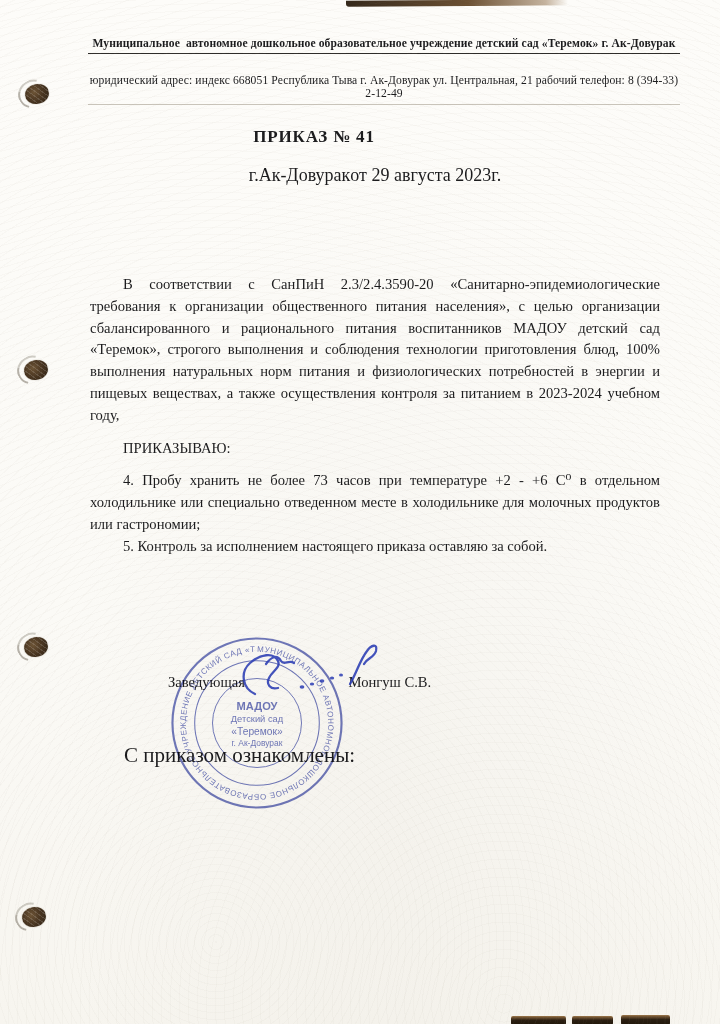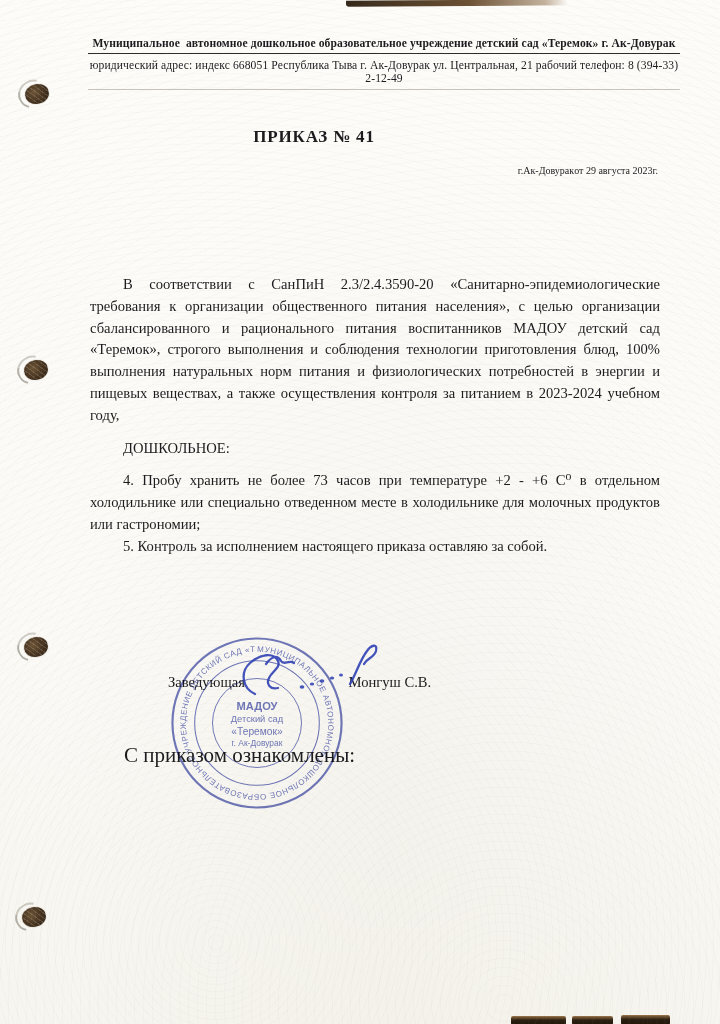--- a/index.html
+++ b/index.html
@@ -50,28 +50,28 @@
     border-top:1px solid #8f6c42;
   }
   .bdash.d1{left:511px;top:1016px;width:55px;}
   .bdash.d2{left:572px;top:1016px;width:41px;}
   .bdash.d3{left:621px;top:1015px;width:49px;height:9px;}
 
   
   .header{position:absolute;left:88px;top:37px;width:592px;text-align:center;}
   .header .line1{font-weight:bold;font-size:11.6px;letter-spacing:.1px;}
   .header .rule1{height:0;border-bottom:1.6px solid #2e2c29;margin-top:3px;}
-  .header .line2{font-size:11.6px;margin-top:5px;letter-spacing:.1px;}
+  .header .line2{font-size:11.6px;margin-top:20px;letter-spacing:.1px;}
   .header .rule2{height:0;border-bottom:1px solid #c9c4ba;margin-top:4px;}
 
   
   .title{position:absolute;left:0;top:127px;width:628px;text-align:center;
          font-weight:bold;font-size:17px;letter-spacing:.8px;}
   .place-date{position:absolute;left:92px;top:165px;width:566px;
-              display:flex;justify-content:flex-end;font-size:10px;}
+              display:flex;justify-content:center;font-size:18px;}
   .subject{position:absolute;left:60px;top:227px;width:620px;text-align:center;
            font-weight:bold;font-size:15.4px;}
 
   
   .body{position:absolute;left:90px;top:274px;width:570px;
         font-size:14.6px;line-height:21.8px;}
   .body p{margin:0;text-align:justify;text-indent:33px;}
   .body .order-word{margin-top:11px;margin-bottom:11px;text-align:left;}
   .sig-row{position:absolute;left:168px;top:674px;width:420px;font-size:14.6px;}
   .sig-row .role{display:inline-block;}
@@ -112,21 +112,21 @@
   </div>
 
   <div class="title">ПРИКАЗ № 41</div>
   <div class="place-date">
     <span>г.Ак-Довурак</span>
     <span>от 29 августа 2023г.</span>
   </div>
 
   <div class="body">
     <p>В соответствии с СанПиН 2.3/2.4.3590-20 «Санитарно-эпидемиологические требования к организации общественного питания населения», с целью организации сбалансированного и рационального питания воспитанников МАДОУ детский сад «Теремок», строгого выполнения и соблюдения технологии приготовления блюд, 100% выполнения натуральных норм питания и физиологических потребностей в энергии и пищевых веществах, а также осуществления контроля за питанием в 2023-2024 учебном году,</p>
-    <p class="order-word">ДОШКОЛЬНОЕ:</p>
+    <p class="order-word">ПРИКАЗЫВАЮ:</p>
     <p>4. Пробу хранить не более 73 часов при температуре +2 - +6 С⁰ в отдельном холодильнике или специально отведенном месте в холодильнике для молочных продуктов или гастрономии;</p>
     <p>5. Контроль за исполнением настоящего приказа оставляю за собой.</p>
   </div>
 
   <div class="sig-row">
     <span class="role">Заведующая</span>
     <span class="name">Монгуш С.В.</span>
   </div>
   <div class="ack">С приказом ознакомлены:</div>
 

